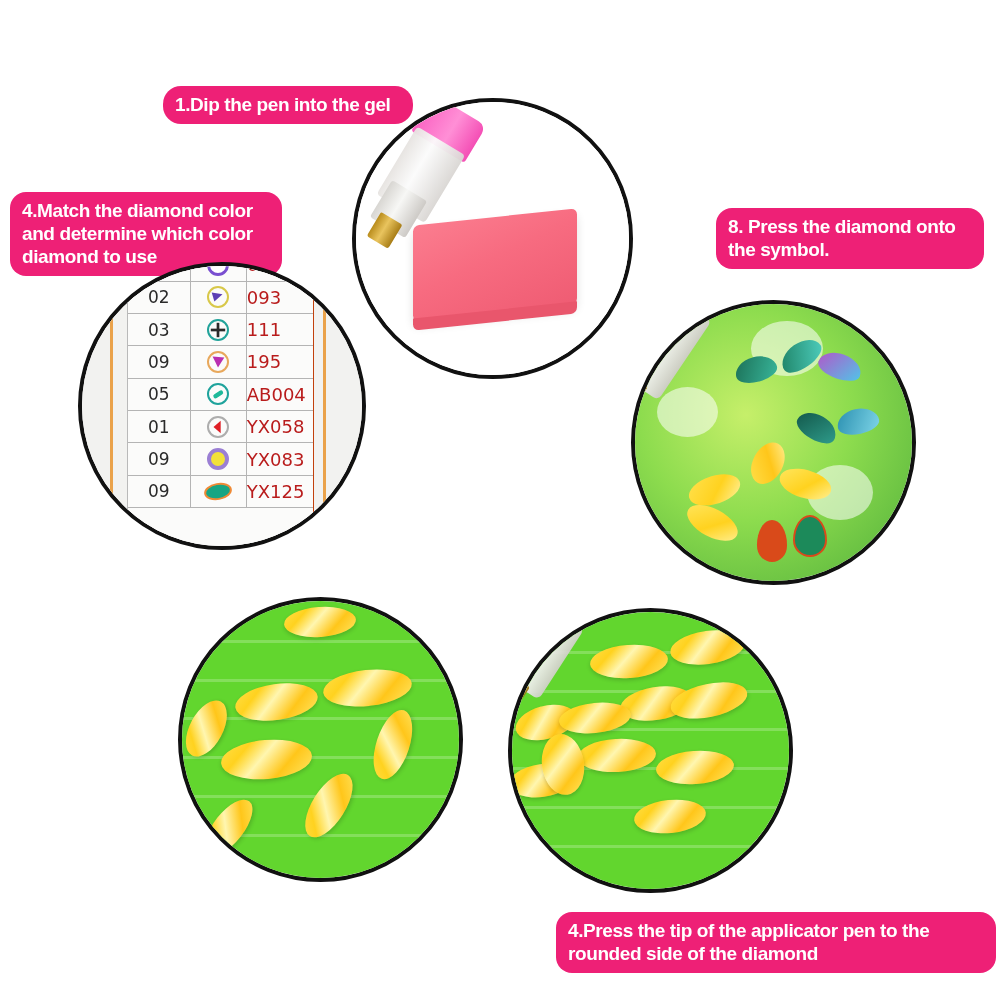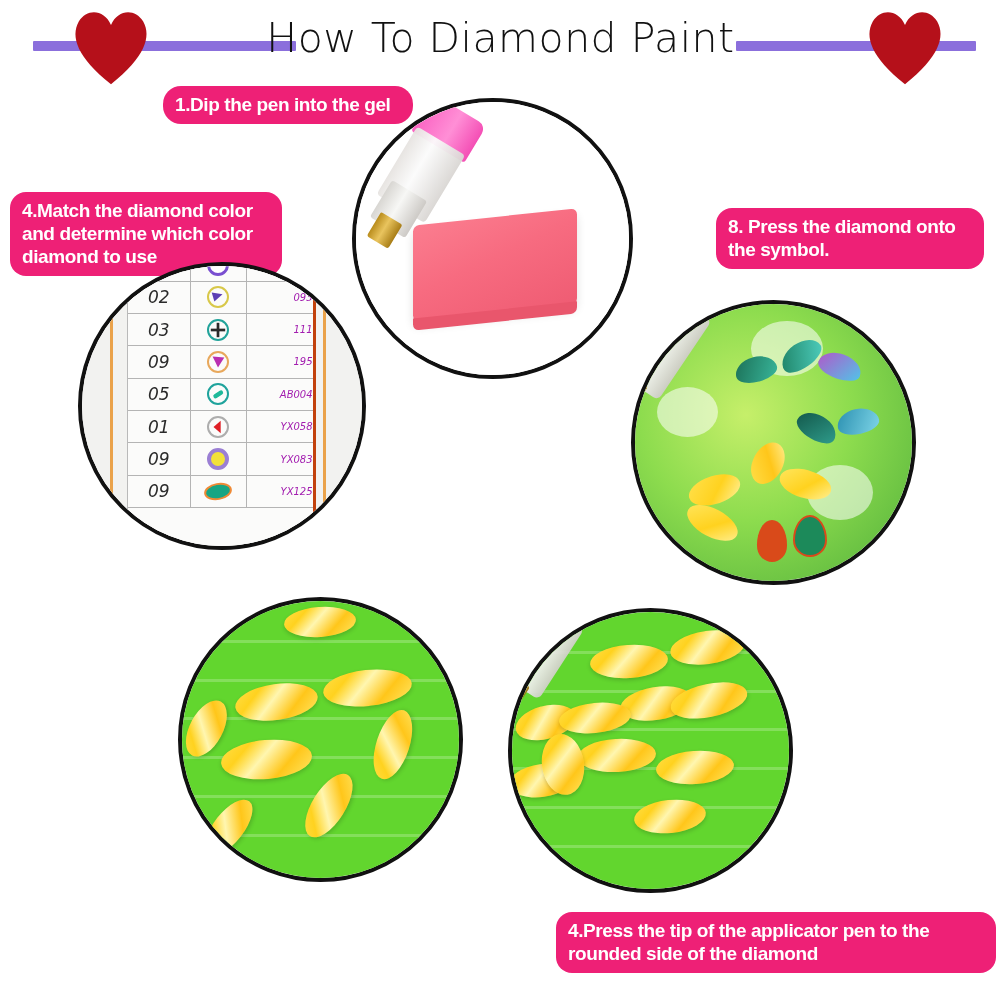--- a/index.html
+++ b/index.html
@@ -78,26 +78,26 @@
   .pen1{position:absolute;left:21%;top:4%;width:38%;height:60%;transform:rotate(31deg);transform-origin:50% 0;}
   .pen1 .cap{position:absolute;left:14%;top:0;width:60%;height:26%;background:linear-gradient(90deg,#fb63c2,#ff8fd6 55%,#f44fb5);border-radius:9px 9px 3px 3px;}
   .pen1 .barrel{position:absolute;left:17%;top:22%;width:54%;height:48%;background:linear-gradient(90deg,#e6e3e0,#fbfbfb 40%,#d9d6d3);border-radius:4px;opacity:.95;}
   .pen1 .clear{position:absolute;left:23%;top:58%;width:40%;height:26%;background:linear-gradient(90deg,#d8d6d2,#f7f7f5 45%,#cdcac6);border-radius:3px;}
   .pen1 .tip{position:absolute;left:30%;top:78%;width:24%;height:17%;background:linear-gradient(90deg,#b98c1c,#e9c45e 45%,#a87d16);border-radius:2px 2px 3px 3px;}
 
   
   .chart-bg{background:#f2f2f0;}
   .chart-table{
     position:absolute;left:16%;top:-6%;width:66%;height:112%;
-    background:#fbfbfa;border-left:1px solid #b9b9b9;border-right:3px solid #c2410c;font-style:italic;
+    background:#fbfbfa;border-left:1px solid #b9b9b9;border-right:1px solid #c2410c;
   }
   .chart-row{display:flex;height:10%;border-bottom:1px solid #b4b4b4;align-items:center;}
   .ch-num{width:34%;text-align:center;font-size:17px;color:#2a2a2a;font-family:"DejaVu Sans", sans-serif;}
   .ch-sym{width:30%;display:flex;align-items:center;justify-content:center;border-left:1px solid #b4b4b4;border-right:1px solid #b4b4b4;height:100%;}
-  .ch-code{width:36%;text-align:right;font-size:10px;color:#a21caf;font-family:"DejaVu Sans", sans-serif;}
+  .ch-code{width:36%;text-align:left;font-size:18px;color:#b91c1c;font-family:"DejaVu Sans", sans-serif;}
   .symdot{width:22px;height:22px;border-radius:50%;position:relative;box-sizing:border-box;}
   .orange-edge{position:absolute;top:-6%;height:112%;width:3px;background:#eaa24a;}
   .oe1{left:10%;}
   .oe2{left:86%;}
 
   
   .canvas-bg{background:radial-gradient(circle at 40% 40%,#c6ef6a 0%,#8ddc4e 45%,#4fae3a 100%);}
   .cv-blob{position:absolute;border-radius:50%;background:#ffffff;opacity:.55;}
   .gem{position:absolute;border-radius:50% 50% 50% 50%/60% 60% 40% 40%;}
   .marq{position:absolute;border-radius:50%;transform-origin:center;}
@@ -116,37 +116,20 @@
   }
   .pen4{position:absolute;left:8%;top:3%;width:26%;height:52%;transform:rotate(33deg);transform-origin:50% 0;}
   .pen4 .barrel{position:absolute;left:18%;top:0;width:56%;height:58%;background:linear-gradient(90deg,#dcdad6,#fbfbfa 45%,#d2cfcb);border-radius:6px;opacity:.93;}
   .pen4 .tip{position:absolute;left:30%;top:54%;width:24%;height:44%;background:linear-gradient(90deg,#a8801a,#e3bd52 45%,#9c7414);border-radius:3px;}
 </style>
 </head>
 <body>
 
 <div class="stage">
 
-  <div class="header">
-    <div class="rule left"></div>
-    <div class="rule right"></div>
-
-    <div class="heart l">
-      <svg viewBox="0 0 100 92" width="86" height="78" aria-hidden="true">
-        <path d="M50 90 C 10 58, 2 34, 12 16 C 22 0, 42 2, 50 20 C 58 2, 78 0, 88 16 C 98 34, 90 58, 50 90 Z" fill="#b5101a"></path>
-      </svg>
-    </div>
-    <div class="heart r">
-      <svg viewBox="0 0 100 92" width="86" height="78" aria-hidden="true">
-        <path d="M50 90 C 10 58, 2 34, 12 16 C 22 0, 42 2, 50 20 C 58 2, 78 0, 88 16 C 98 34, 90 58, 50 90 Z" fill="#b5101a"></path>
-      </svg>
-    </div>
-
-    <div class="title">How To Diamond Paint</div>
-  </div>
 
   <div class="label s1">1.Dip the pen into the gel</div>
 
   <div class="circ c1">
     <div class="ph gel-bg">
       <div class="gel-slab"></div>
       <div class="pen1">
         <div class="cap"></div>
         <div class="barrel"></div>
         <div class="clear"></div>

